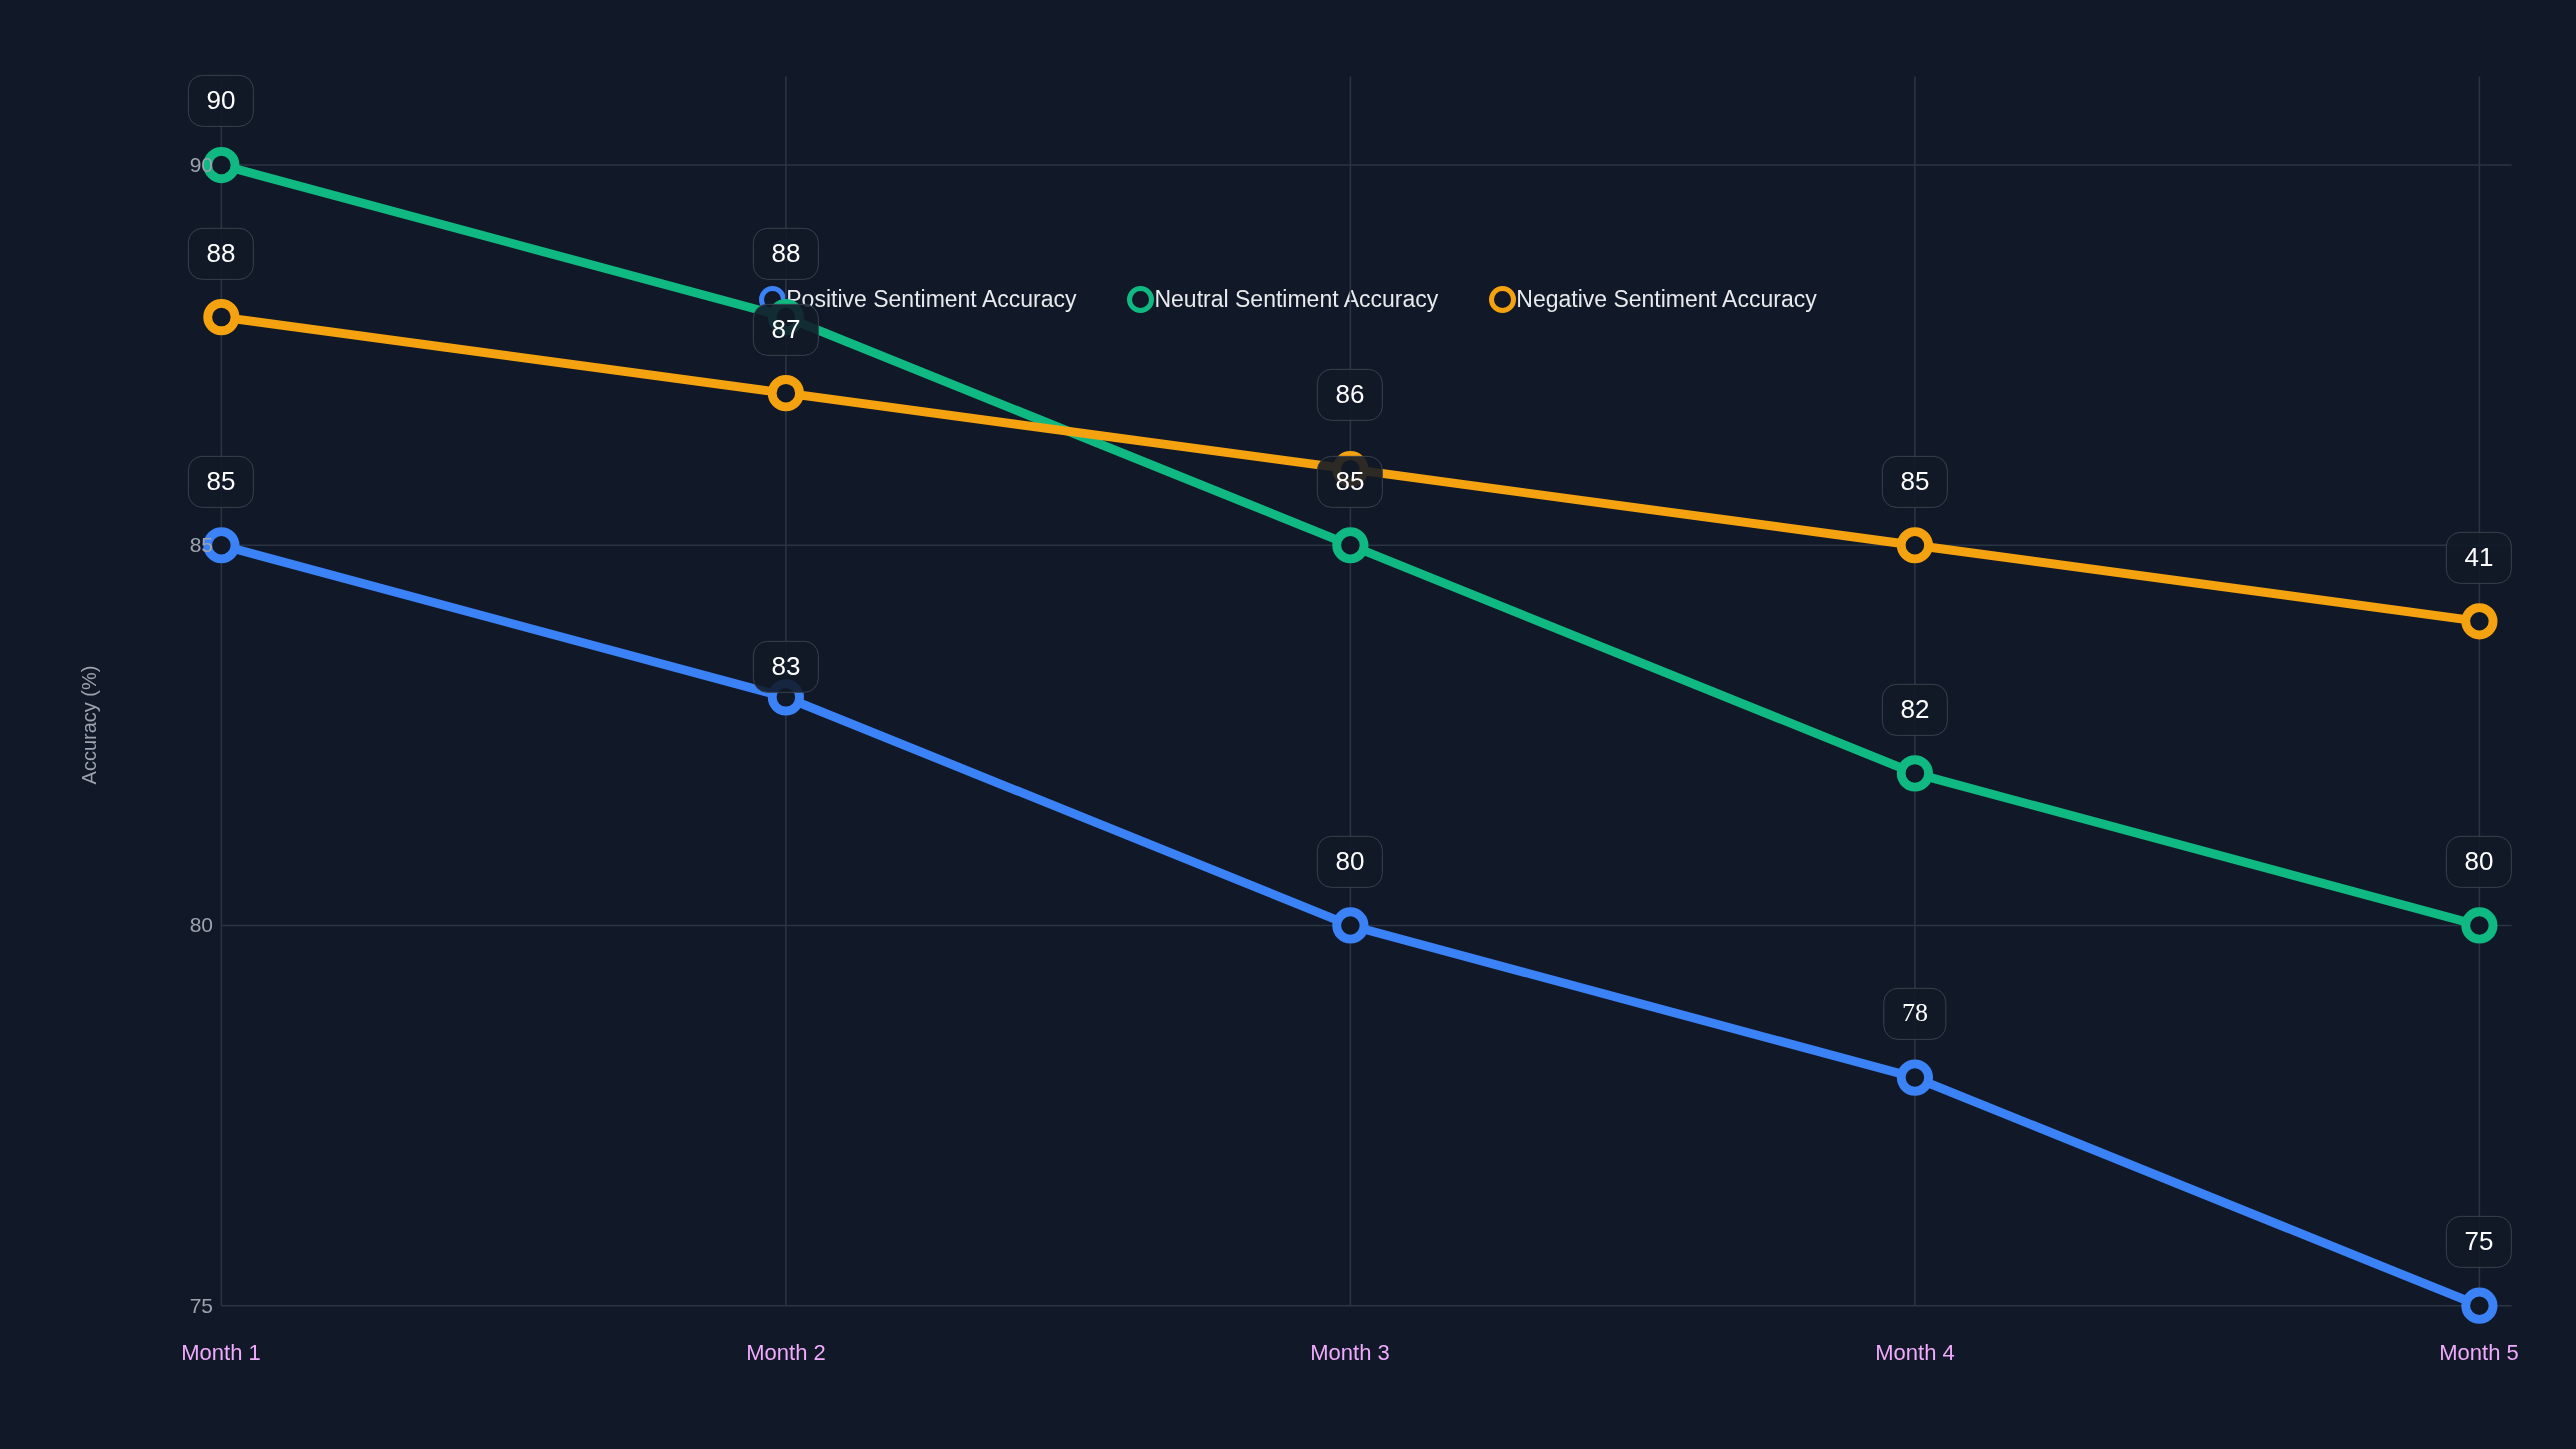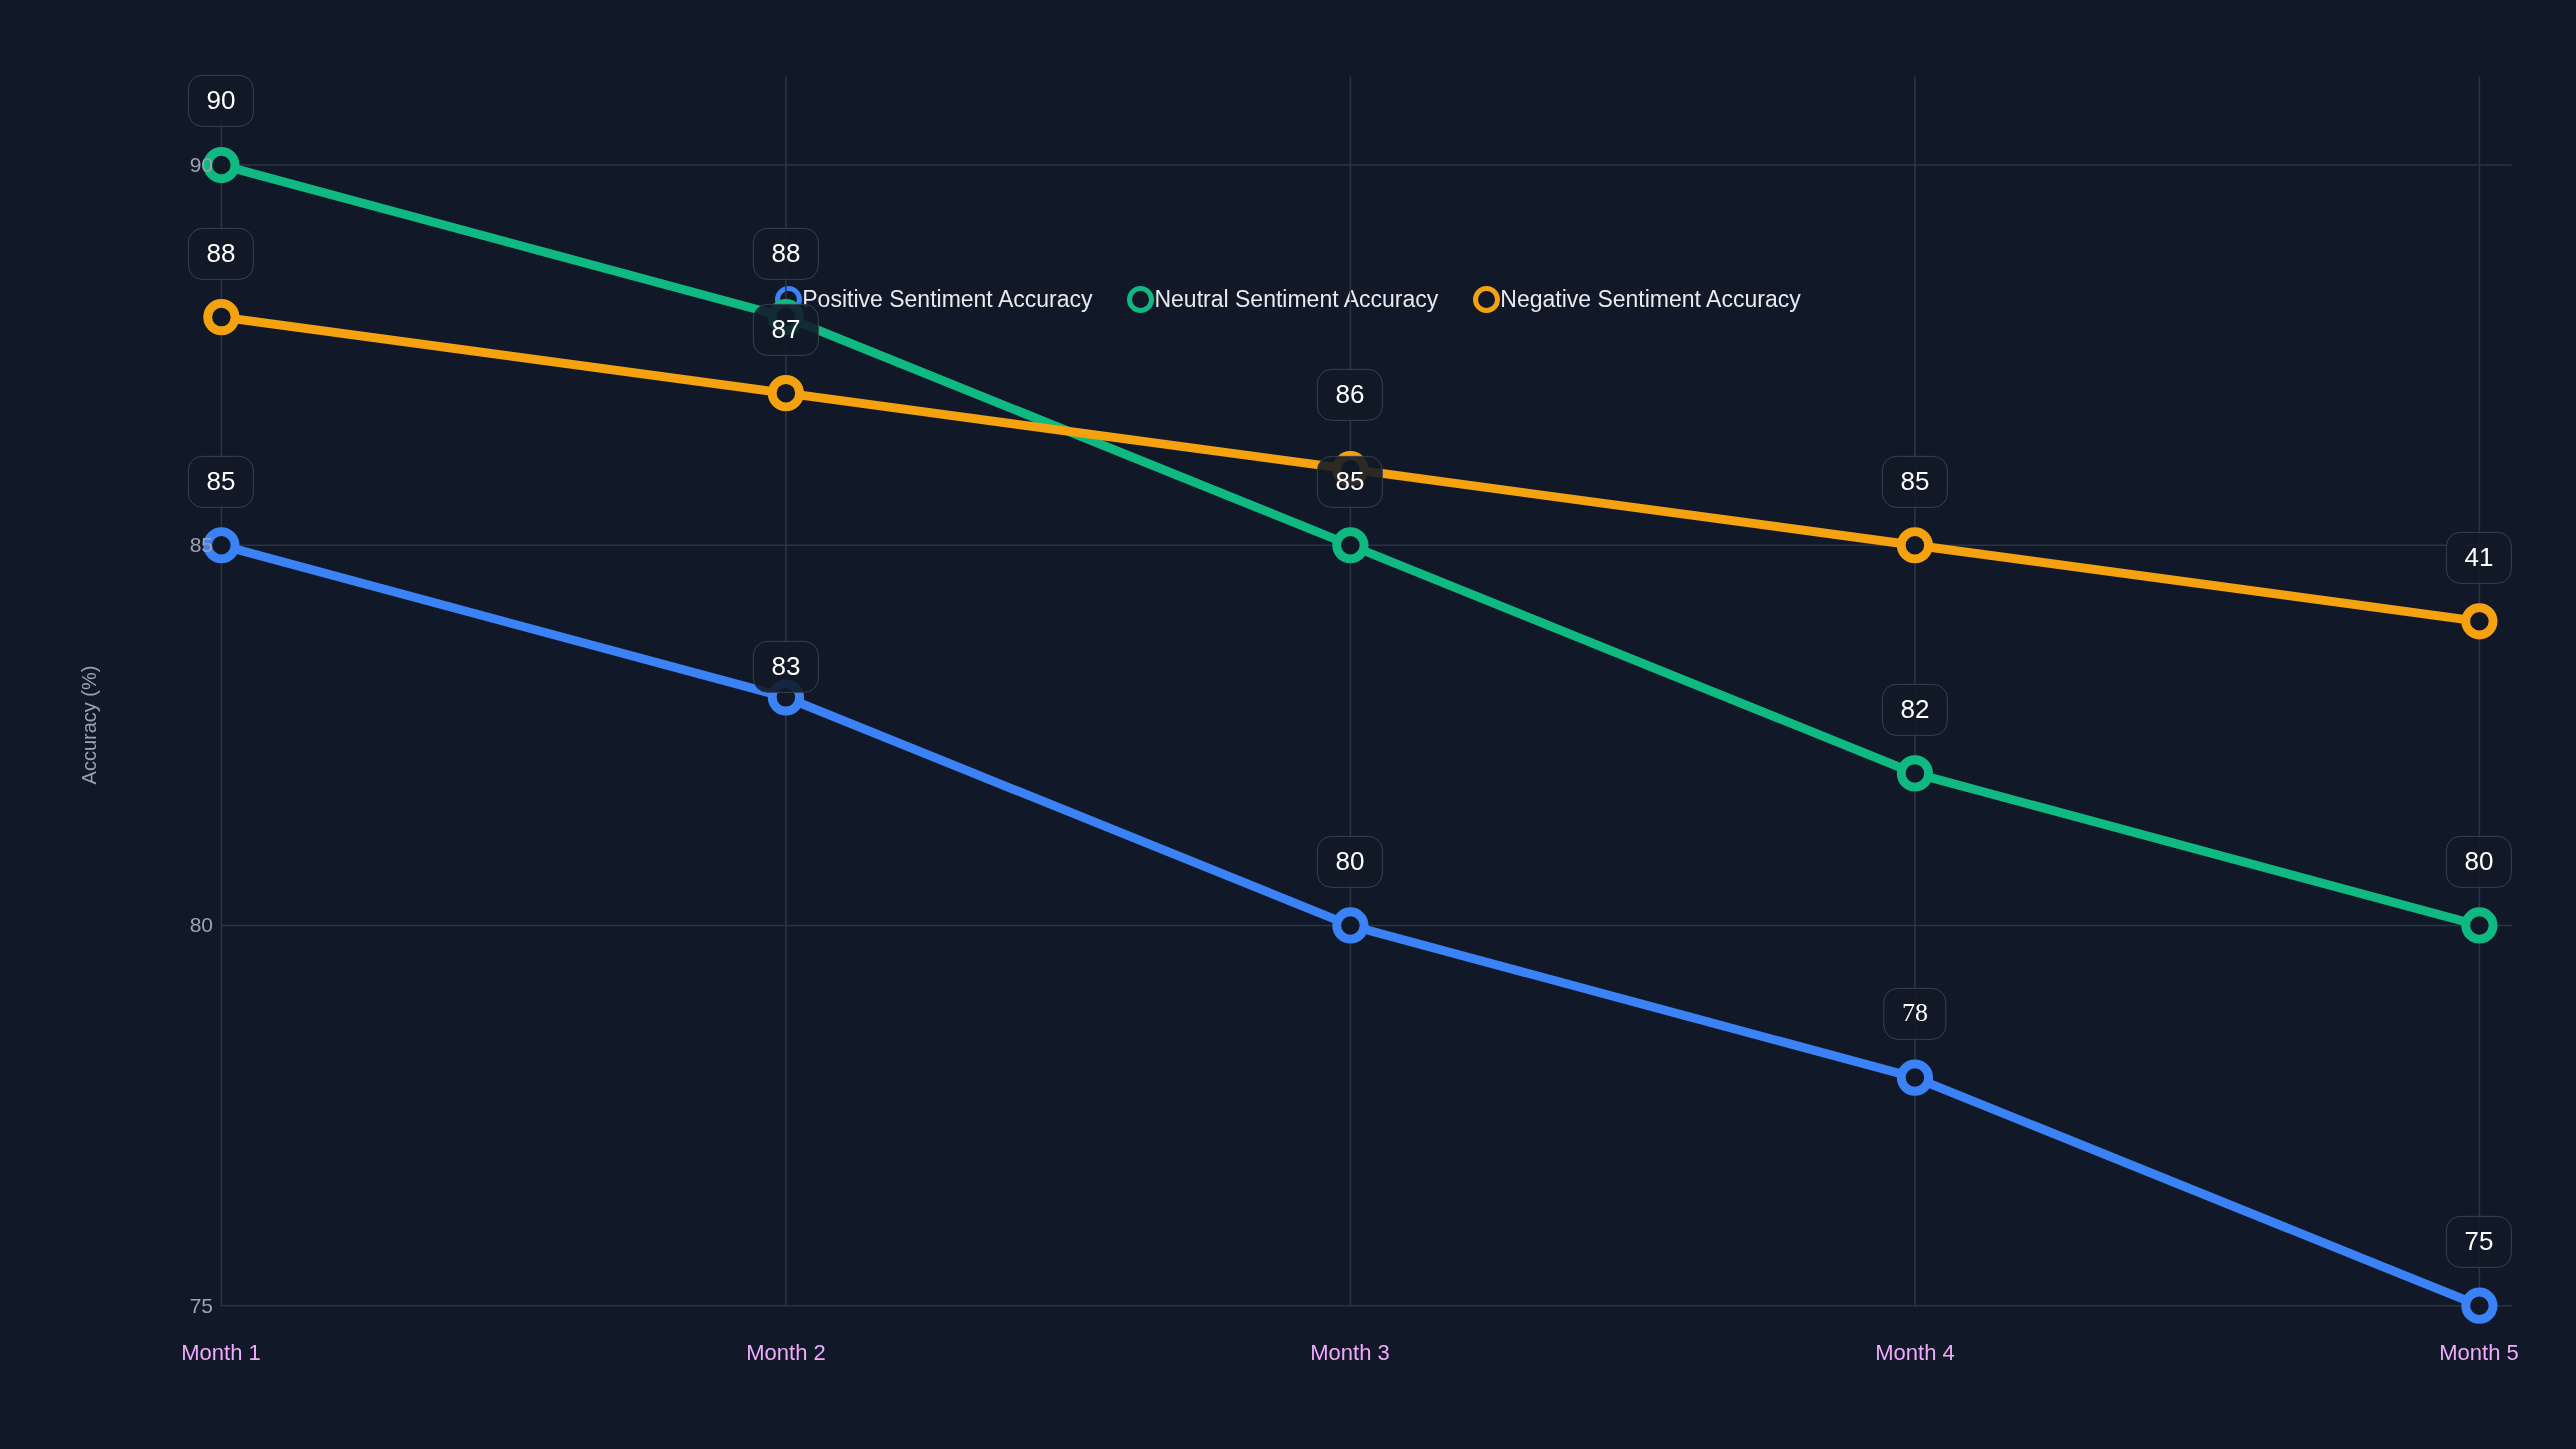--- a/index.html
+++ b/index.html
@@ -23,21 +23,21 @@
     font-weight: 400;
     color: #f3f4f6;
     letter-spacing: 0.2px;
   }
   #legend {
     position: absolute;
     top: 286px; left: 0; width: 2576px;
     display: flex;
     justify-content: center;
     align-items: center;
-    gap: 0px;
+    gap: 16px;
     pointer-events: auto;
   }
   .legend-item {
     display: flex;
     align-items: center;
     gap: 0px;
     margin-right: 35px;
   }
   .legend-item:last-child { margin-right: 0; }
   .legend-marker {

